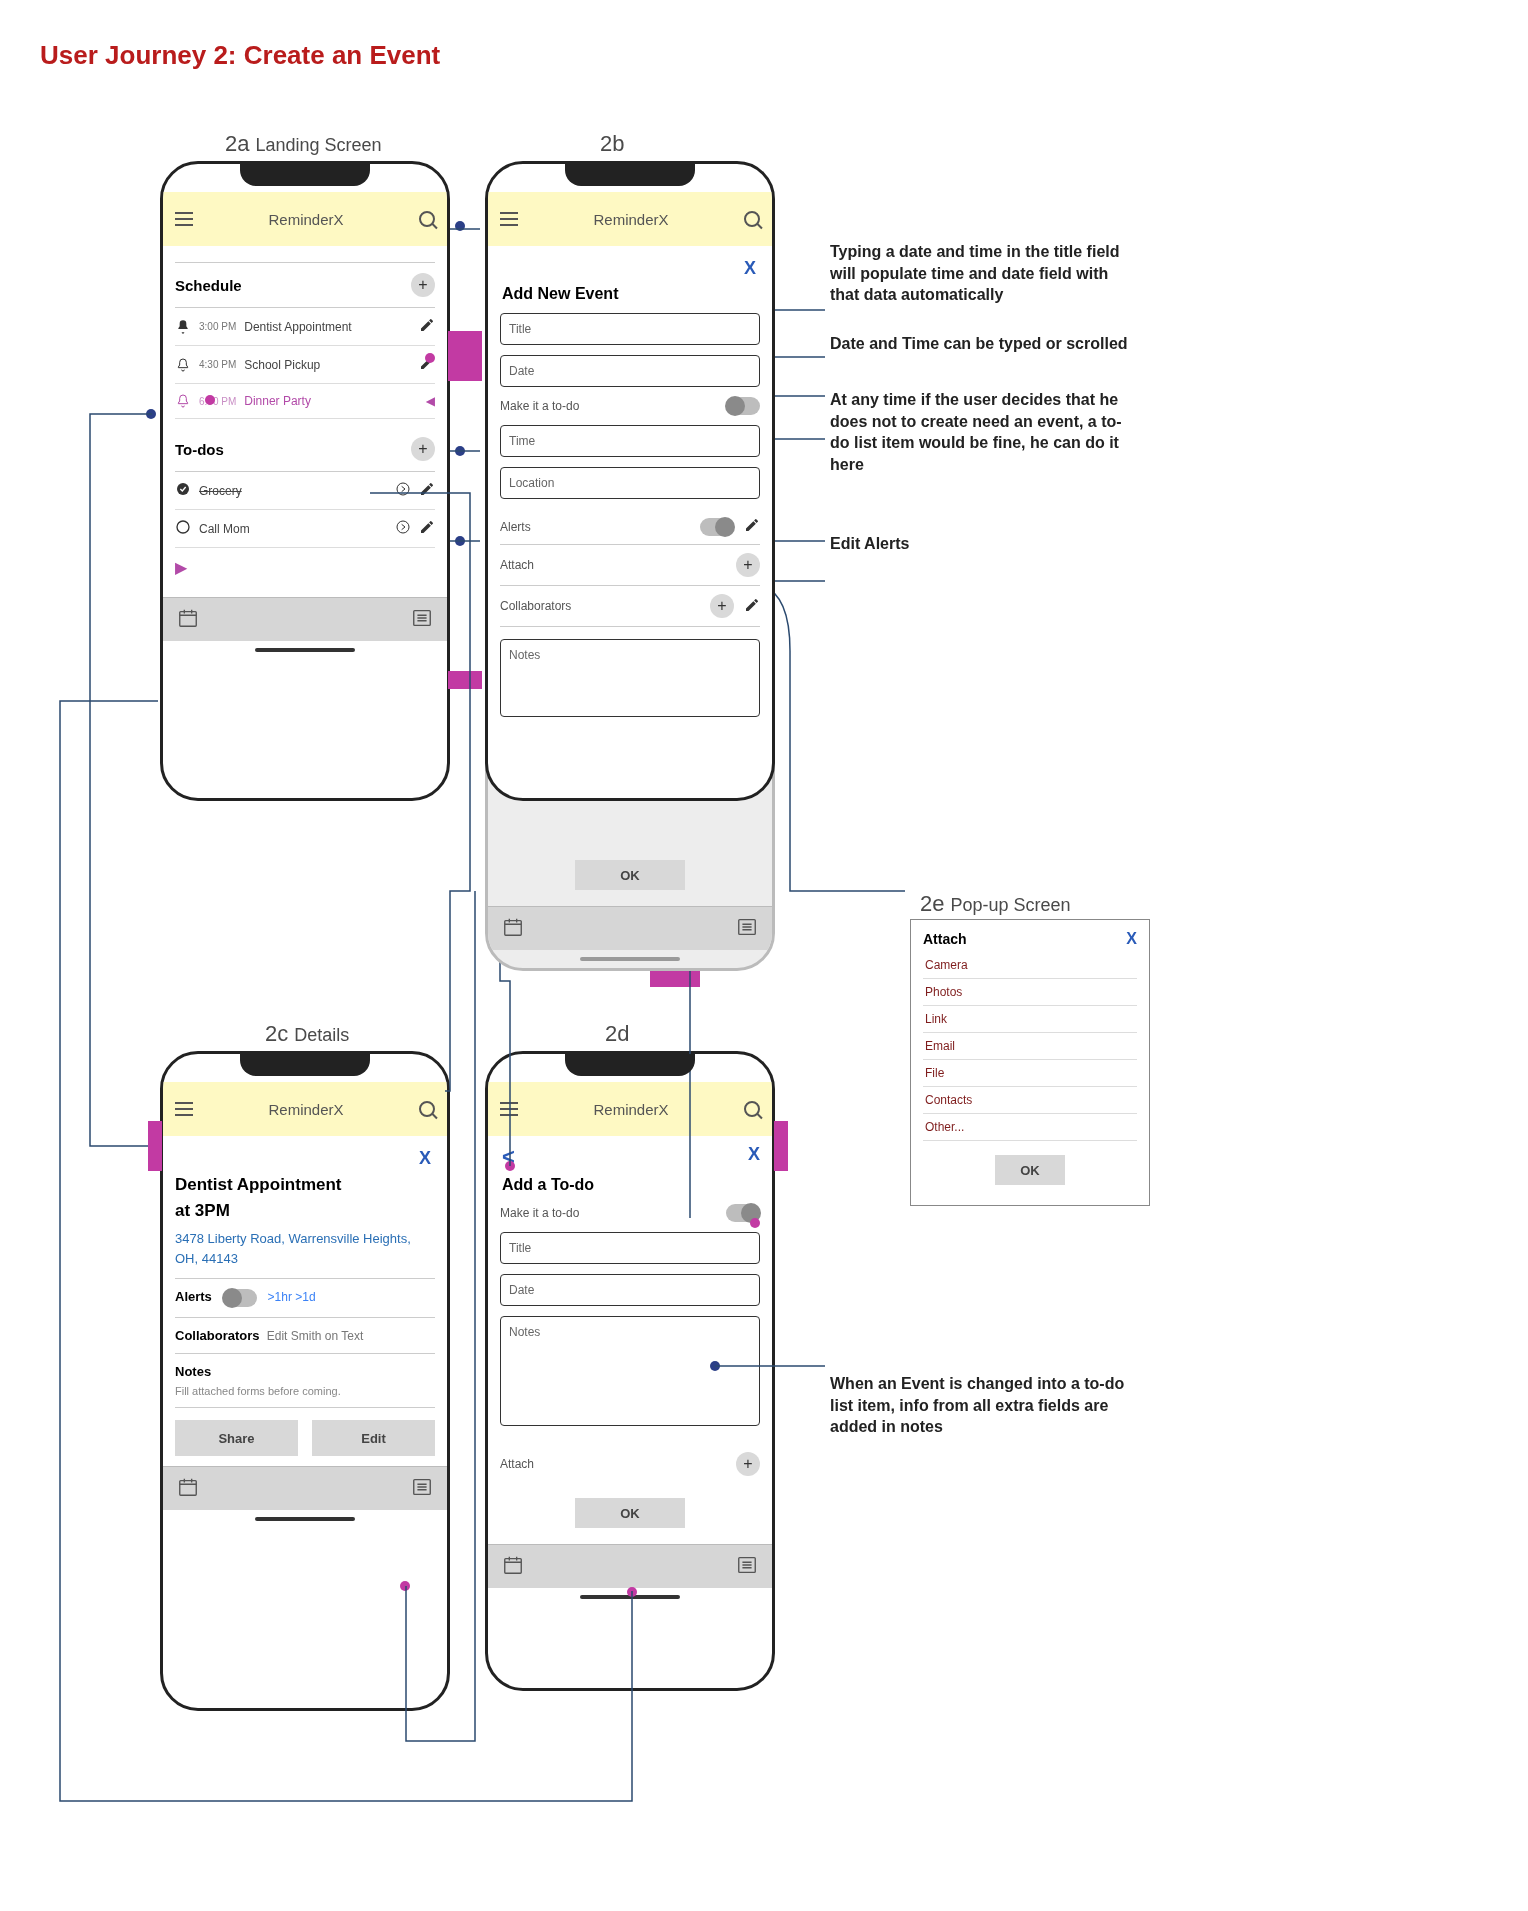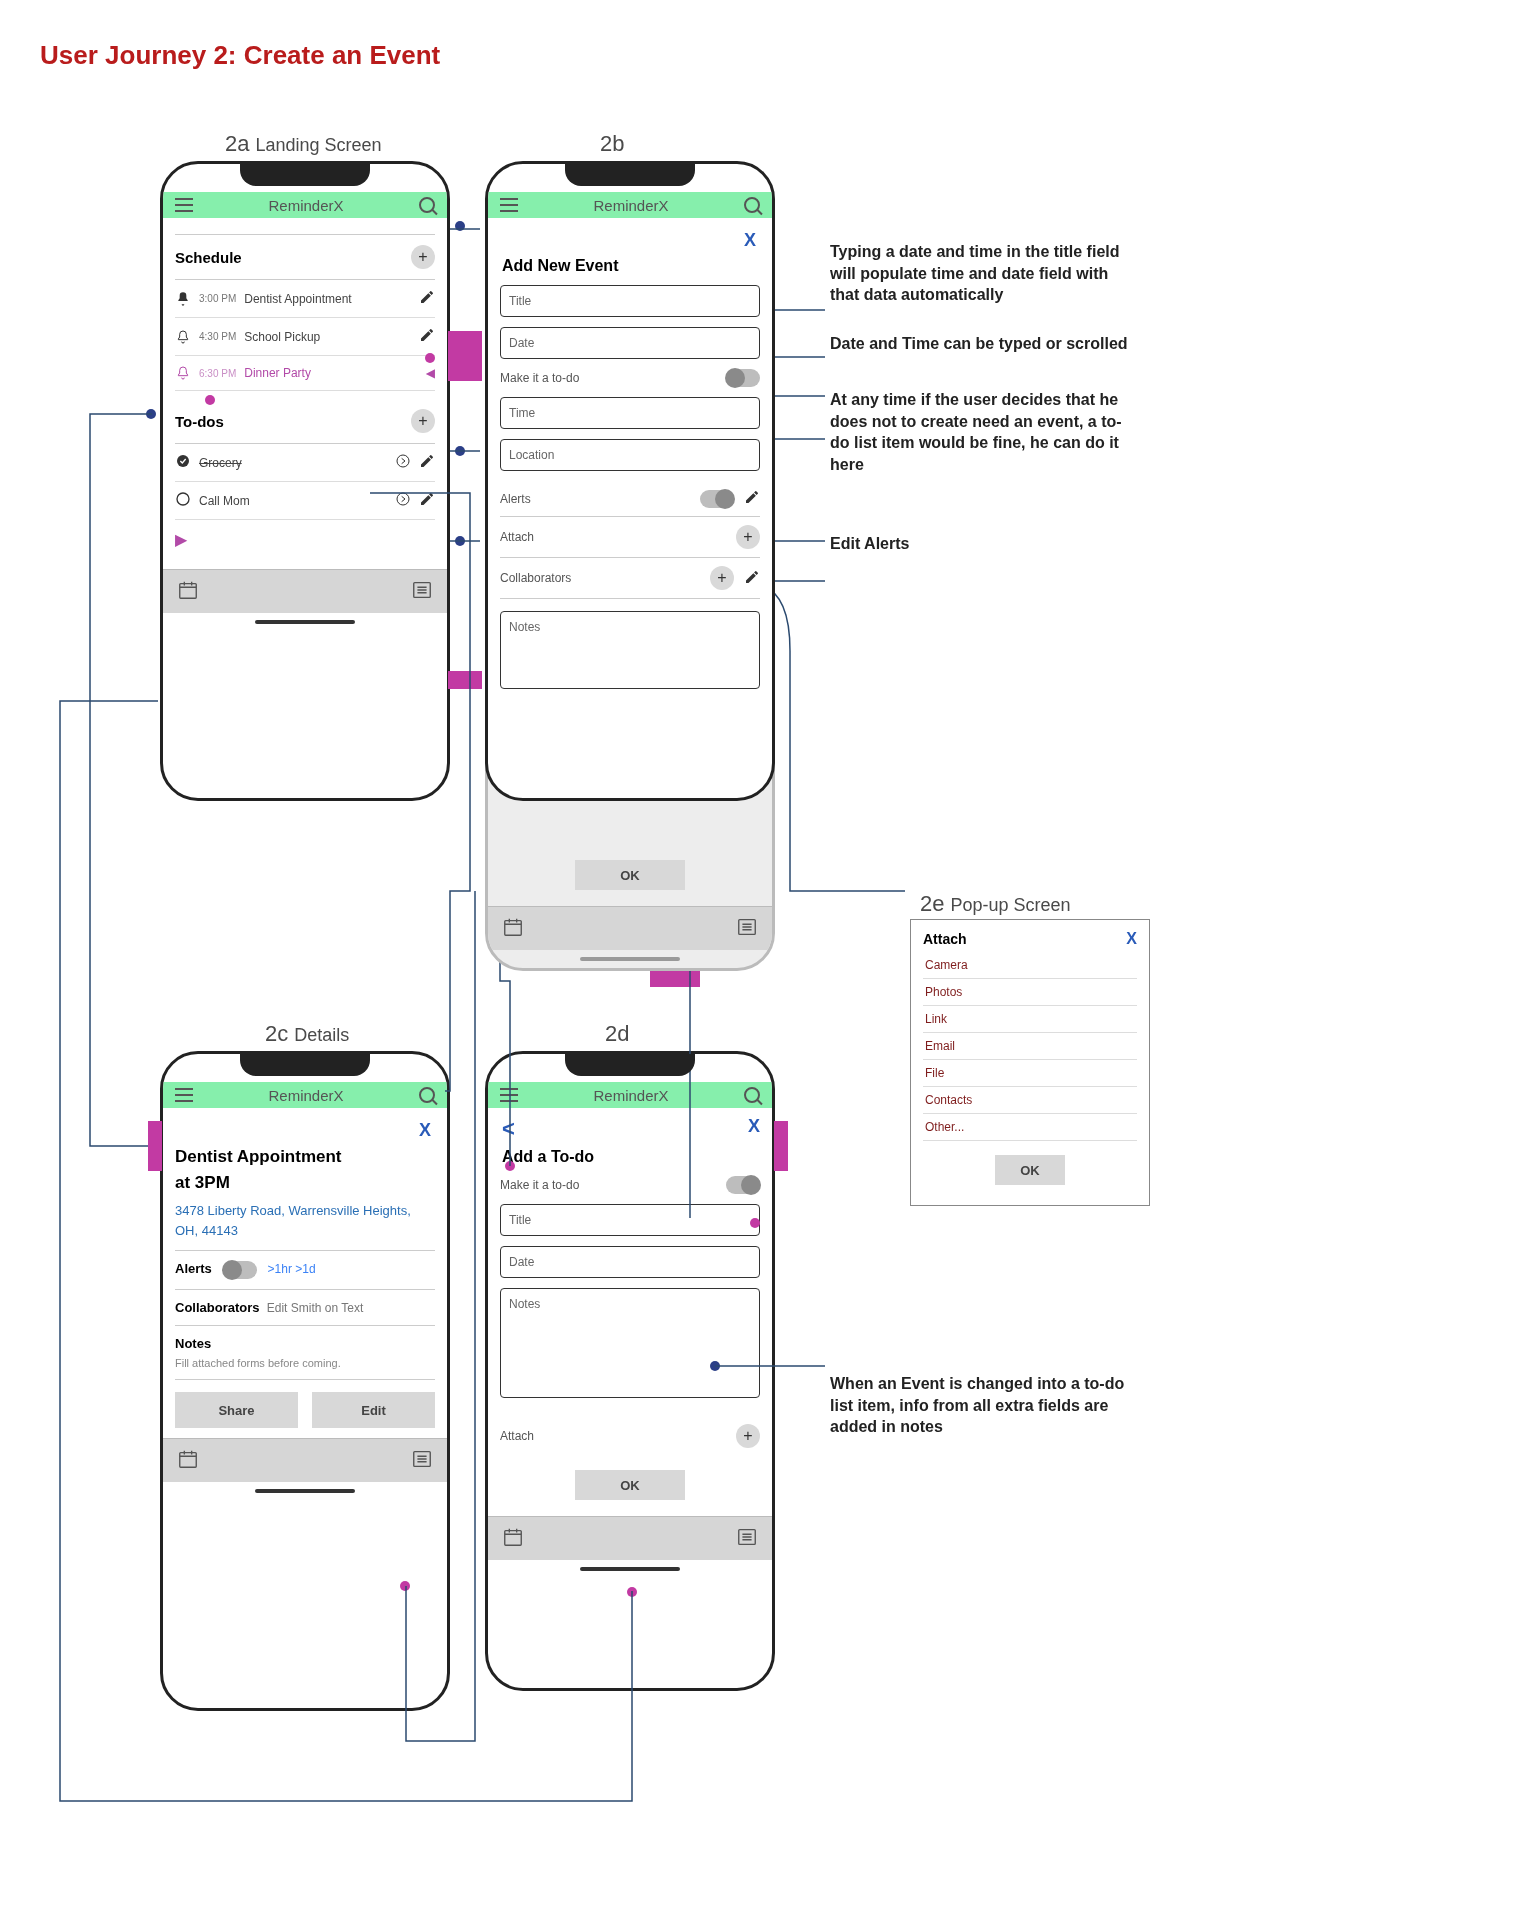--- a/index.html
+++ b/index.html
@@ -7,21 +7,21 @@
   .pgtitle{font-size:26px;font-weight:600;color:#b91c1c;margin:0 0 30px 10px}
   .board{position:relative;width:1460px;height:1800px}
   .screen-label{position:absolute;font-size:18px;color:#4a4a4a}
   .screen-label .num{font-size:22px;font-weight:400;margin-right:6px}
 
   
   .phone{position:absolute;width:290px;background:#fff;border:3px solid #222;border-radius:38px;overflow:hidden}
   .phone.gray{background:#ededed;border-color:#bbb}
   .notch{position:absolute;top:0;left:50%;transform:translateX(-50%);width:130px;height:22px;background:#222;border-radius:0 0 16px 16px;z-index:3}
   .statusbar{display:flex;justify-content:center;align-items:center;padding:6px 16px 4px 16px;font-size:15px;color:#333}
-  .topbar{background:#86efac;height:26px;display:flex;align-items:center;justify-content:space-between;padding:0 12px}
+  .topbar{background:#fef9c3;height:54px;display:flex;align-items:center;justify-content:space-between;padding:0 12px}
   .topbar .title{flex:1;text-align:center;font-size:15px;color:#555}
   .hamburger{width:18px;height:14px;display:flex;flex-direction:column;justify-content:space-between}
   .hamburger span{display:block;height:2px;background:#555}
   .magnifier{width:16px;height:16px;border:2px solid #555;border-radius:50%;position:relative}
   .magnifier:after{content:"";position:absolute;width:7px;height:2px;background:#555;transform:rotate(45deg);right:-5px;bottom:-2px}
   .body{background:#fff;padding:8px 12px 10px 12px}
   .body.gray{background:#ededed}
 
   .centerblock{text-align:center;padding:18px 0 10px 0}
   .centerblock .today{font-weight:700;font-size:14px}

